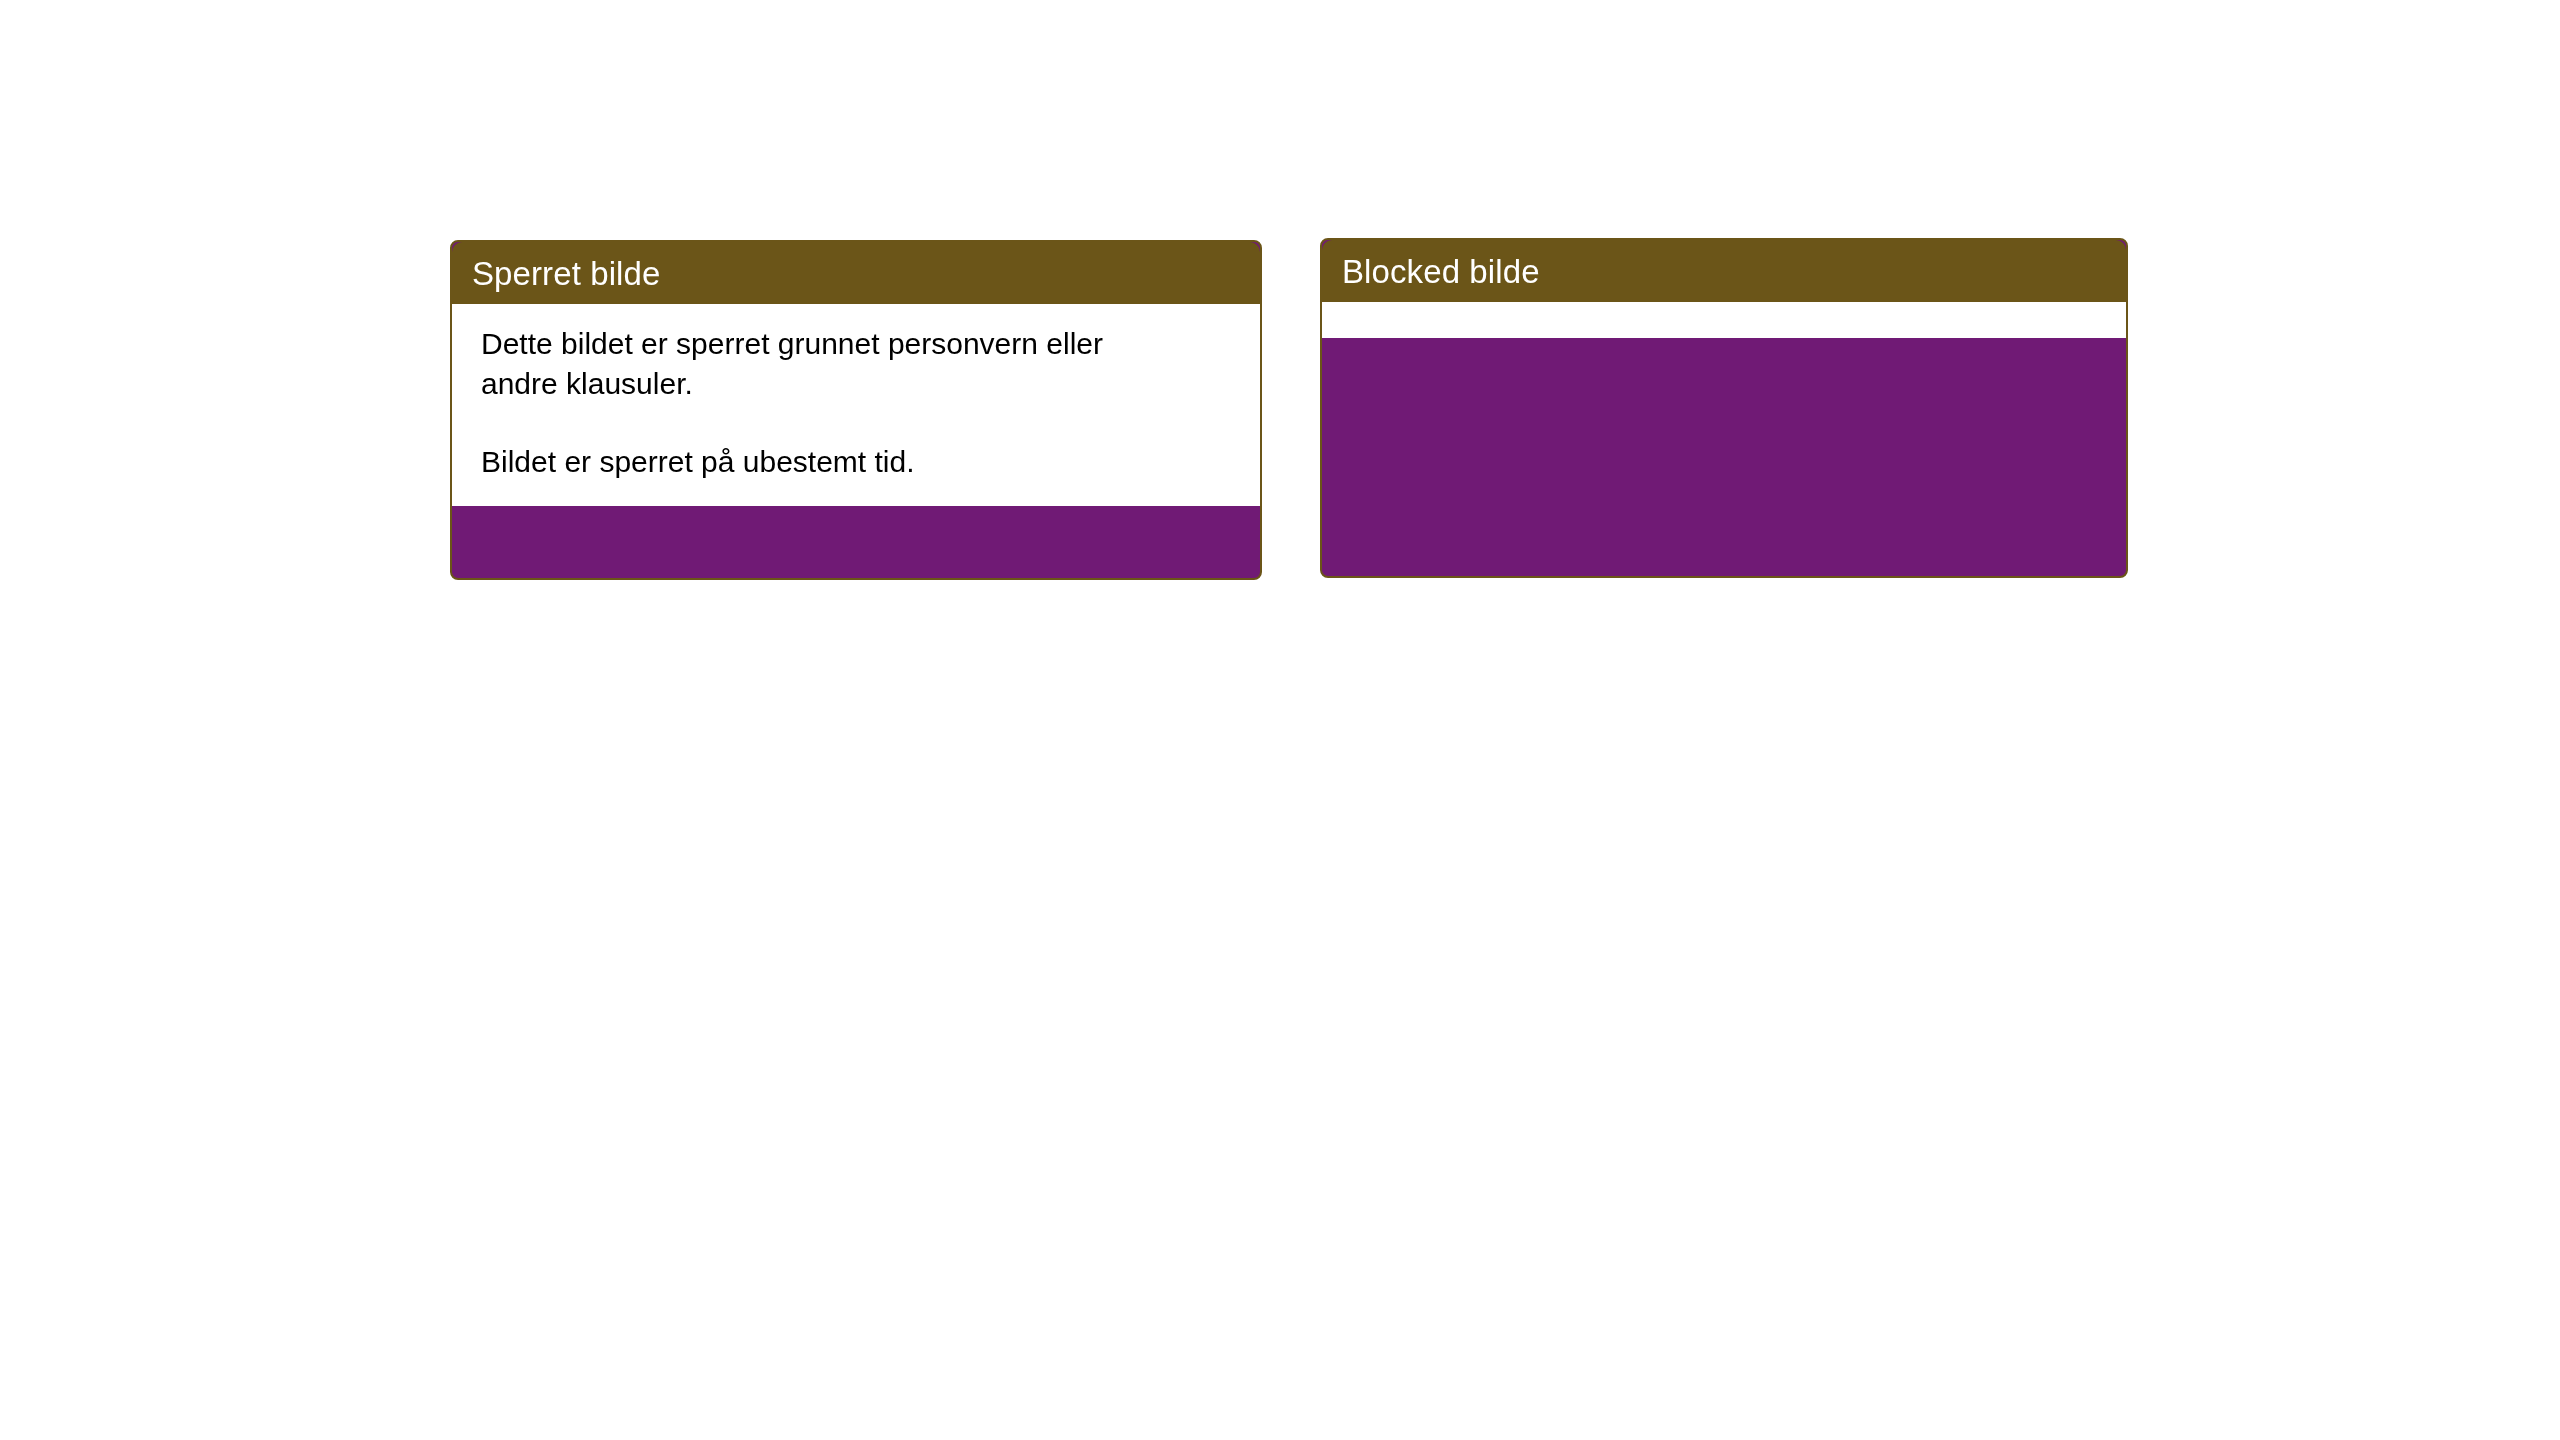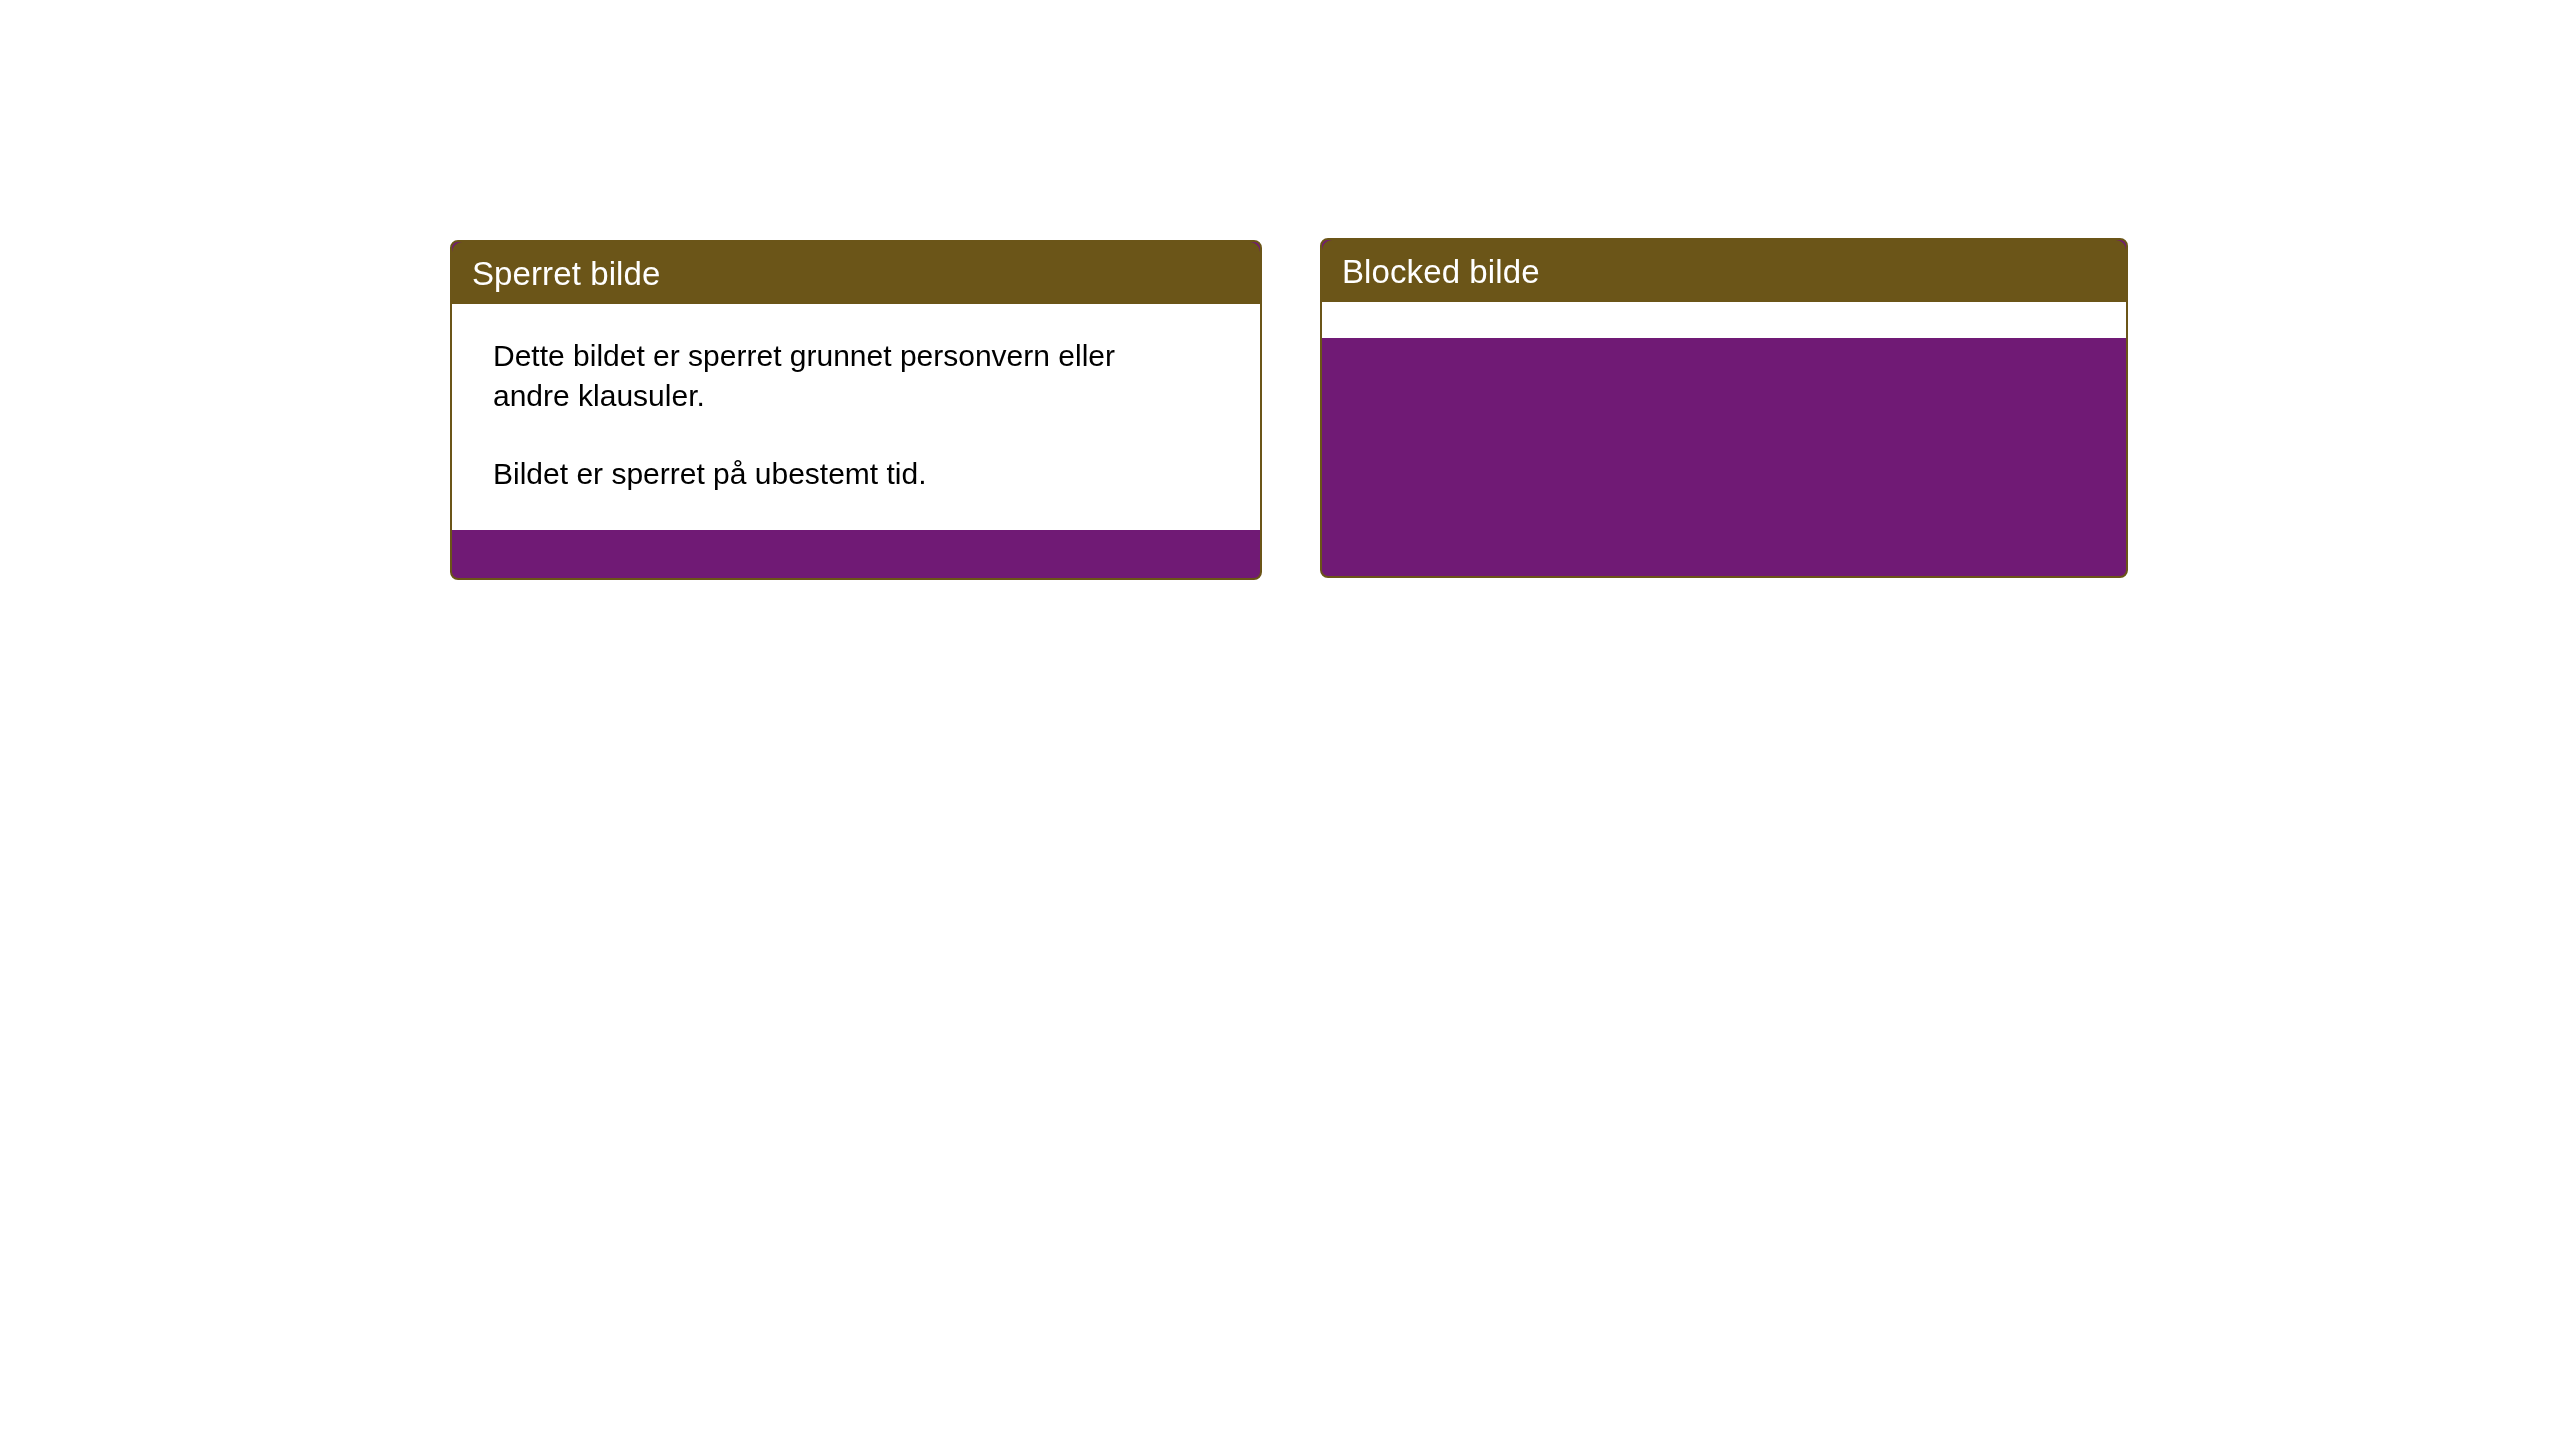--- a/index.html
+++ b/index.html
@@ -67,21 +67,21 @@
   .card-body {
     box-sizing: border-box;
     padding: 16px 22px 20px 25px;
     background: #ffffff;
   }
 
   .card-paragraph {
     color: #000000;
     font-size: 30px;
     line-height: 1.32;
-    margin: 16px;
+    margin: 4px;
     max-width: 700px;
   }
 
   .card-paragraph + .card-paragraph {
     margin-top: 39px;
   }
 
   .card-en .card-paragraph {
     max-width: 740px;
   }

